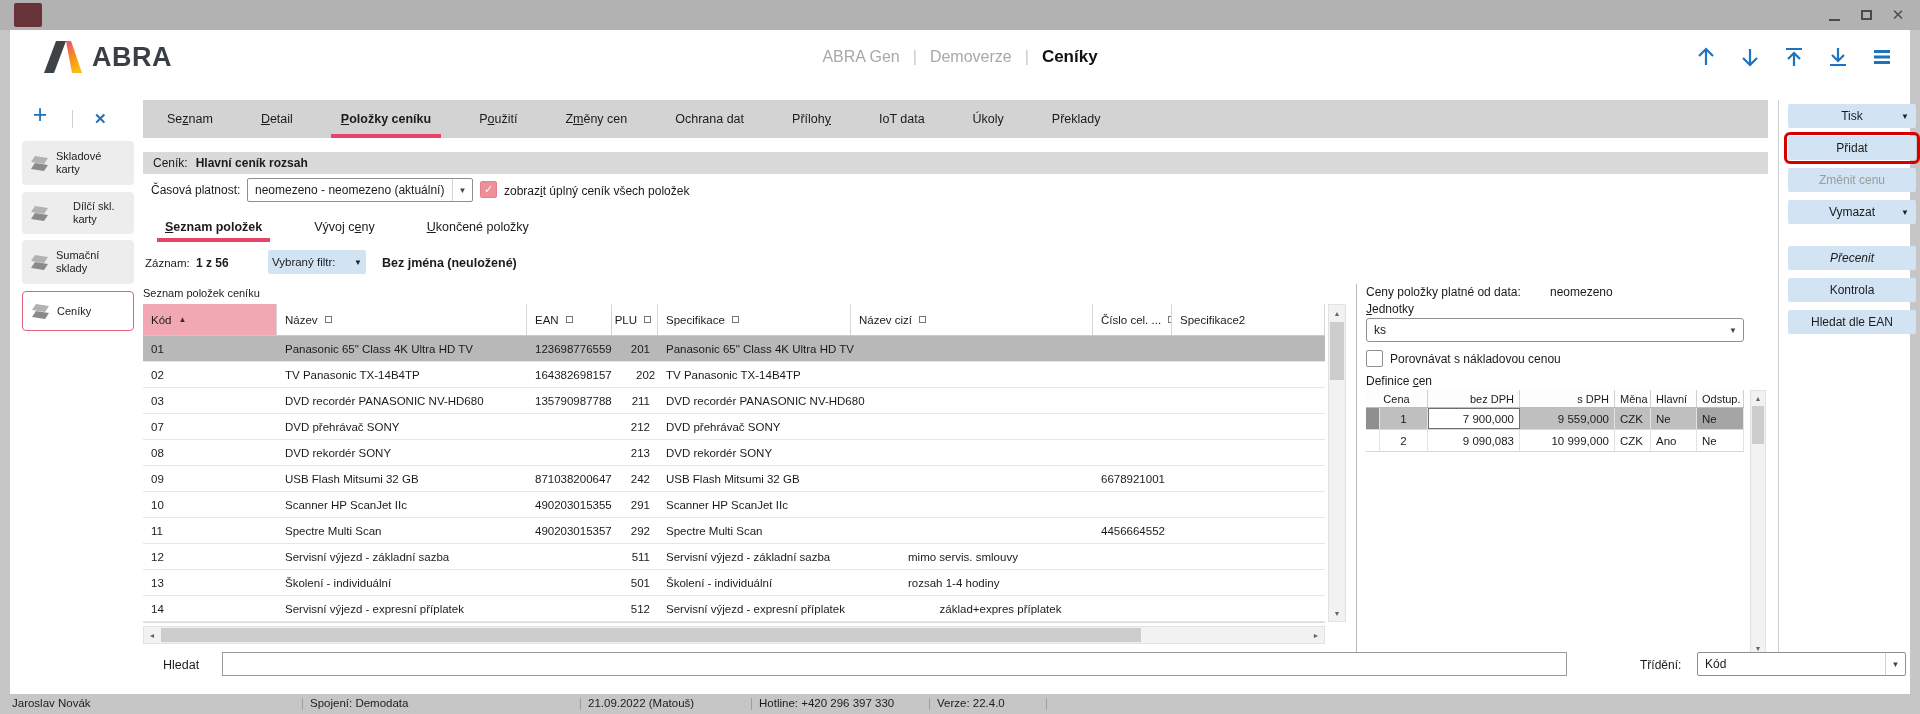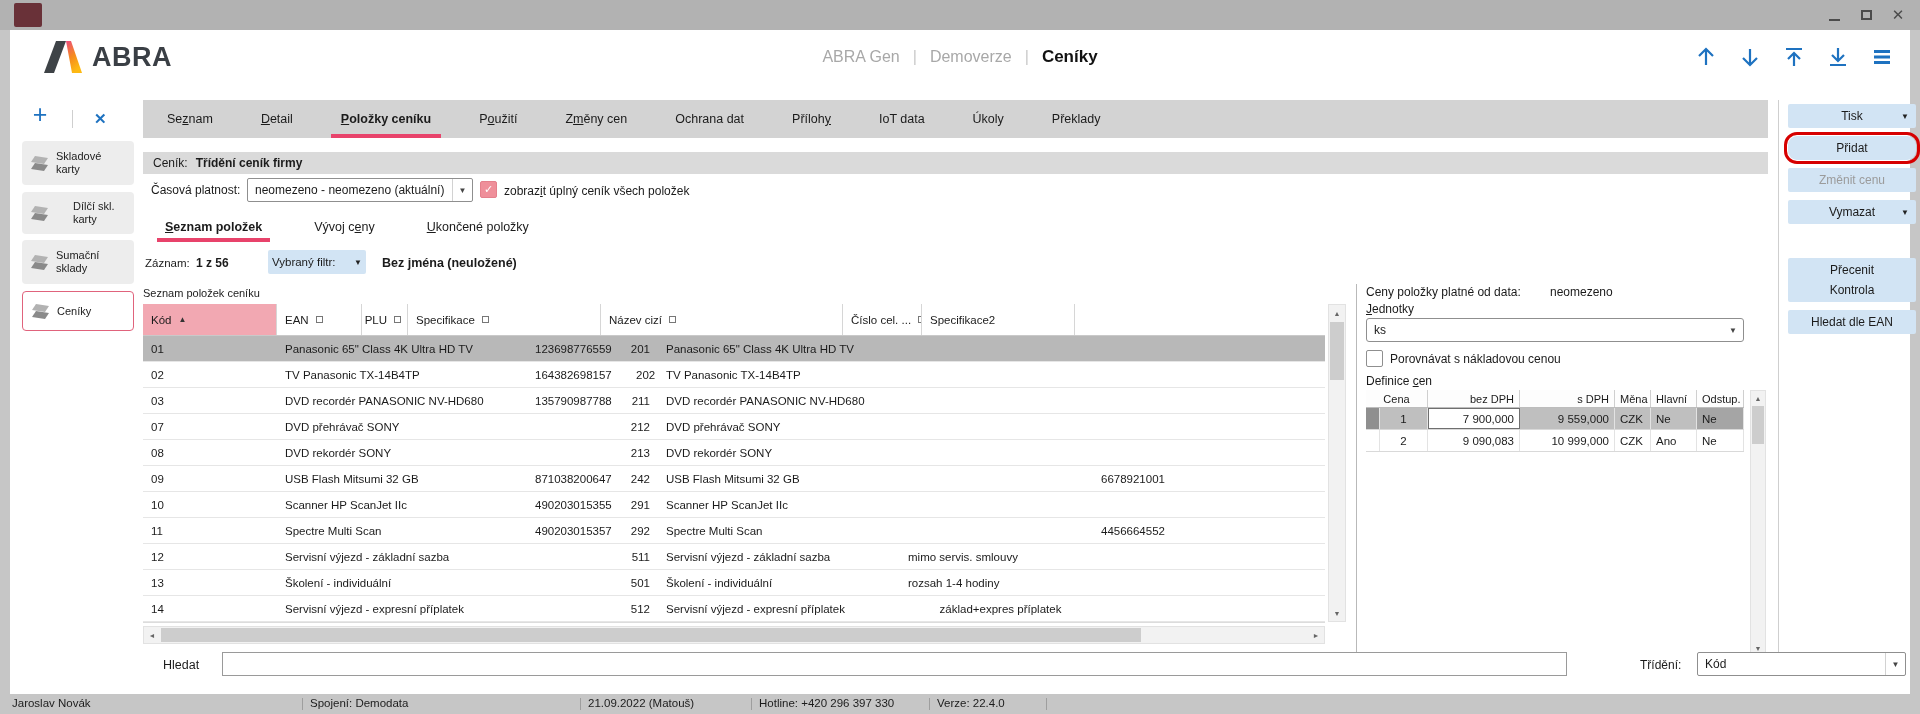--- a/index.html
+++ b/index.html
@@ -225,21 +225,21 @@
         <div class="tab">Z<u>m</u>ěny cen</div>
         <div class="tab">Ochrana dat</div>
         <div class="tab">Příloh<u>y</u></div>
         <div class="tab">IoT data</div>
         <div class="tab">Úkoly</div>
         <div class="tab">Překlady</div>
       </div>
 
     <div id="cenik-bar" class="abs">
       <span>Ceník:</span>
-      <span id="cenik-value">Třídění ceník firmy</span>
+      <span id="cenik-value">Hlavní ceník rozsah</span>
     </div>
 
     <span id="validity-label" class="abs">Časová platnost:</span>
     <div id="validity-dd" class="abs dd">
       <span>neomezeno - neomezeno (aktuální)</span>
       <span class="dd-arrow">▼</span>
     </div>
     <div id="show-full-cb" class="abs cb checked">
         <span>✓</span>
       </div>
@@ -258,20 +258,24 @@
       <span class="arr">▼</span>
     </div>
     <span id="filter-name" class="abs">Bez jména (neuložené)</span>
 
     <span id="grid-caption" class="abs">Seznam položek ceníku</span>
     <div id="grid" class="abs">
       <div id="grid-header">
           <div class="gh sorted" style="width: 134px;">
             <span>Kód</span>
             <span class="sort-tri">▲</span>
+          </div>
+          <div class="gh" style="width: 250px;">
+            <span>Název</span>
+            <span class="sort-square"></span>
           </div>
           <div class="gh" style="width: 85px;">
             <span>EAN</span>
             <span class="sort-square"></span>
           </div>
           <div class="gh r" style="width: 46px;">
             <span>PLU</span>
             <span class="sort-square"></span>
           </div>
           <div class="gh" style="width: 193px;">
@@ -465,31 +469,31 @@
       <span class="sarr dn">▼</span>
     </div>
 
     <div id="div2" class="abs"></div>
 
     <div id="buttons-col">
         <div class="abtn" style="top: 74px;">
           <span>Tisk</span>
           <span class="abtn-arrow">▼</span>
         </div>
-        <div class="abtn hl" style="top: 106px; border-radius: 9px;">
+        <div class="abtn hl" style="top: 106px;">
           <span>Přidat</span>
         </div>
         <div class="abtn dis" style="top: 138px;">
           <span>Změnit cenu</span>
         </div>
         <div class="abtn" style="top: 170px;">
           <span>Vymazat</span>
           <span class="abtn-arrow">▼</span>
         </div>
-        <div class="abtn" style="top: 228px;">
+        <div class="abtn" style="top: 216px; font-style: italic;">
           <span>Přecenit</span>
         </div>
         <div class="abtn" style="top: 248px;">
           <span>Kontrola</span>
         </div>
         <div class="abtn" style="top: 280px;">
           <span>Hledat dle EAN</span>
         </div>
       </div>
 

